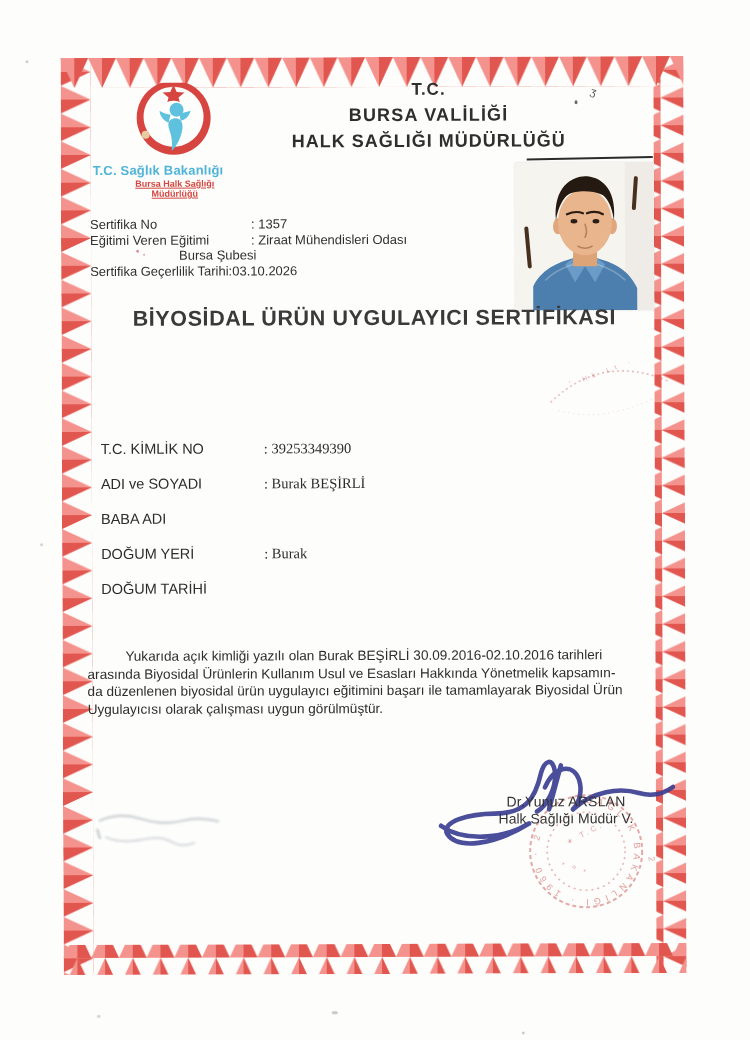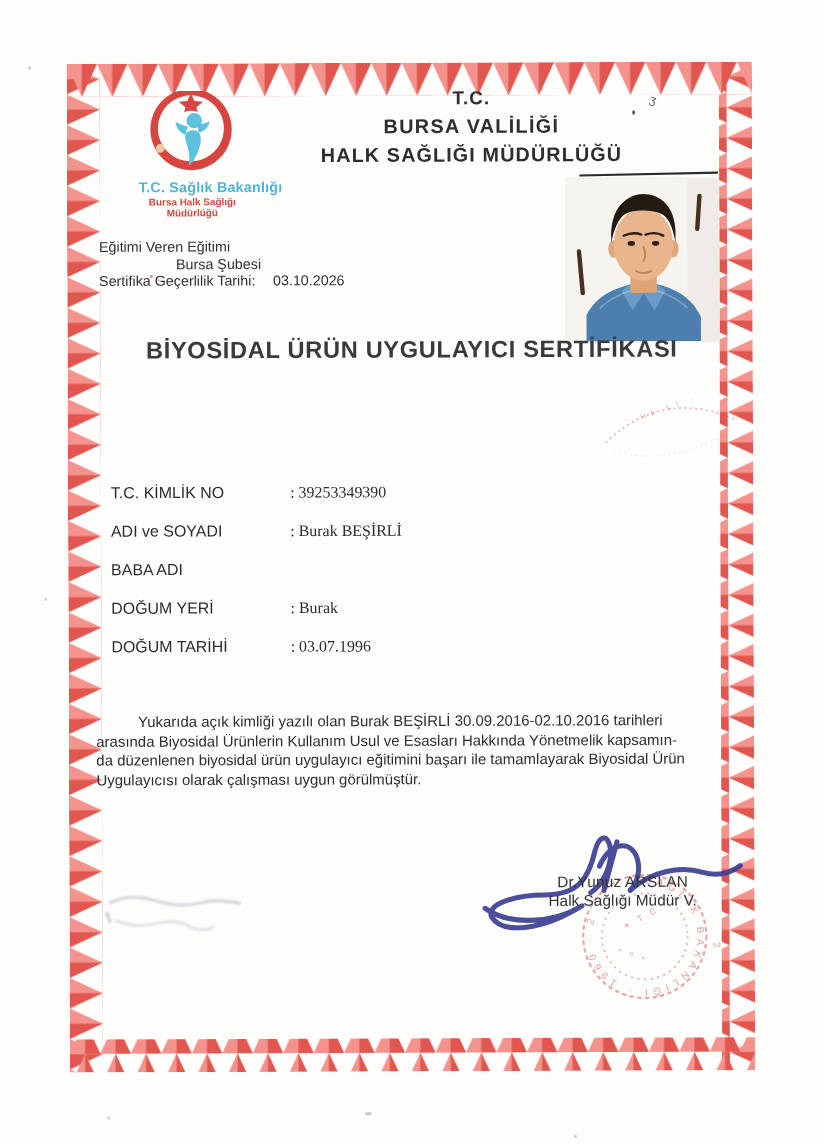--- a/index.html
+++ b/index.html
@@ -11,28 +11,28 @@
   }
   .abs{position:absolute;}
   
   #scan{position:absolute;left:0;top:0;width:750px;height:1040px;transform:rotate(-0.2deg);}
   
   .gov-header{left:250px;top:80px;width:360px;text-align:center;color:#2e2e2e;}
   .gov-header .l1{font-size:17px;font-weight:bold;letter-spacing:1px;}
   .gov-header .l2{font-size:18px;font-weight:bold;letter-spacing:1.2px;margin-top:5px;}
   .gov-header .l3{font-size:18px;font-weight:bold;letter-spacing:1px;margin-top:5px;}
   
-  .logo-title{left:94px;top:162px;width:164px;text-align:right;font-size:13px;font-weight:bold;color:#4fb4d8;letter-spacing:.2px;}
-  .logo-sub{left:104px;top:178px;width:144px;text-align:center;font-size:9px;font-weight:bold;color:#d4453f;line-height:10px;}
+  .logo-title{left:94px;top:162px;width:164px;text-align:left;font-size:13px;font-weight:bold;color:#4fb4d8;letter-spacing:.2px;}
+  .logo-sub{left:104px;top:178px;width:144px;text-align:center;font-size:9px;font-weight:bold;color:#d4453f;line-height:10px;text-decoration:underline;}
   
   .meta{left:91px;top:216px;width:400px;font-size:13px;color:#303030;line-height:15.5px;}
   .meta-row{display:flex;}
   .meta-label{width:161px;flex:none;}
   .meta-value{flex:1;}
-  .meta-cont{margin-left:70px;}
+  .meta-cont{margin-left:89px;}
   
   .cert-title{left:92px;top:306px;width:566px;text-align:center;font-size:21.5px;font-weight:bold;letter-spacing:.6px;color:#3a3a3a;}
   
   .fields{left:91px;top:440px;width:420px;font-size:14.5px;color:#2c2c2c;}
   .field-row{display:flex;height:35px;align-items:flex-start;}
   .field-label{width:163px;flex:none;padding-left:10px;}
   .field-value{flex:1;font-family:Liberation Serif, serif;}
   
   .body-par{left:87px;top:647px;width:578px;font-size:13.6px;line-height:17.6px;color:#2e2e2e;}
   .body-par .ln1{text-indent:38px;}
@@ -129,26 +129,31 @@
 
       <path d="M70,62 q3,8 0,13 M63,84 q7,4 14,0" stroke="#b9825c" stroke-width="1.6" fill="none" stroke-linecap="round"></path>
 
       <rect x="118" y="14" width="4" height="34" rx="2" fill="#47301e" transform="rotate(4 120 31)"></rect>
       <rect x="11" y="64" width="4" height="42" rx="2" fill="#47301e" transform="rotate(-5 13 85)"></rect>
     </svg>
   </div>
 
   <div class="abs meta">
     <div class="meta-row">
+      <span class="meta-label">Sertifika  No</span>
+      <span class="meta-value">: 1357</span>
+    </div>
+    <div class="meta-row">
       <span class="meta-label">Eğitimi Veren  Eğitimi</span>
+      <span class="meta-value">: Ziraat Mühendisleri Odası</span>
     </div>
     <div class="meta-cont">Bursa Şubesi</div>
     <div class="meta-row">
       <span>Sertifika Geçerlilik Tarihi:</span>
-      <span style="margin-left:16px">03.10.2026</span>
+      <span style="margin-left:0">03.10.2026</span>
     </div>
   </div>
 
   <div class="abs cert-title">BİYOSİDAL ÜRÜN UYGULAYICI SERTİFİKASI</div>
 
   <svg class="abs artifact" style="left:545px;top:345px;" width="130" height="85">
     <path d="M6,58 Q58,8 126,38" stroke="rgba(200,85,85,0.38)" stroke-width="1.6" fill="none" stroke-dasharray="2 3"></path>
     <text x="26" y="42" font-size="7" fill="rgba(185,70,70,0.4)" transform="rotate(-20 26 42)" letter-spacing="5">ʼ Hk Lt ·</text>
     <path d="M14,66 Q60,80 118,50" stroke="rgba(200,85,85,0.18)" stroke-width="1.2" fill="none" stroke-dasharray="1 4"></path>
   </svg>
@@ -164,21 +169,20 @@
     </div>
     <div class="field-row">
       <span class="field-label">BABA ADI</span>
     </div>
     <div class="field-row">
       <span class="field-label">DOĞUM YERİ</span>
       <span class="field-value">: Burak</span>
     </div>
     <div class="field-row">
       <span class="field-label">DOĞUM TARİHİ</span>
-      <span class="field-value">: 03.07.1996</span>
     </div>
   </div>
 
   <div class="abs body-par">
     <div class="ln1">Yukarıda açık kimliği yazılı olan Burak BEŞİRLİ 30.09.2016-02.10.2016 tarihleri</div>
     <div>arasında  Biyosidal Ürünlerin Kullanım Usul ve Esasları Hakkında Yönetmelik kapsamın-</div>
     <div>da düzenlenen  biyosidal ürün uygulayıcı eğitimini başarı ile tamamlayarak Biyosidal Ürün</div>
     <div>Uygulayıcısı olarak çalışması uygun görülmüştür.</div>
   </div>
 

